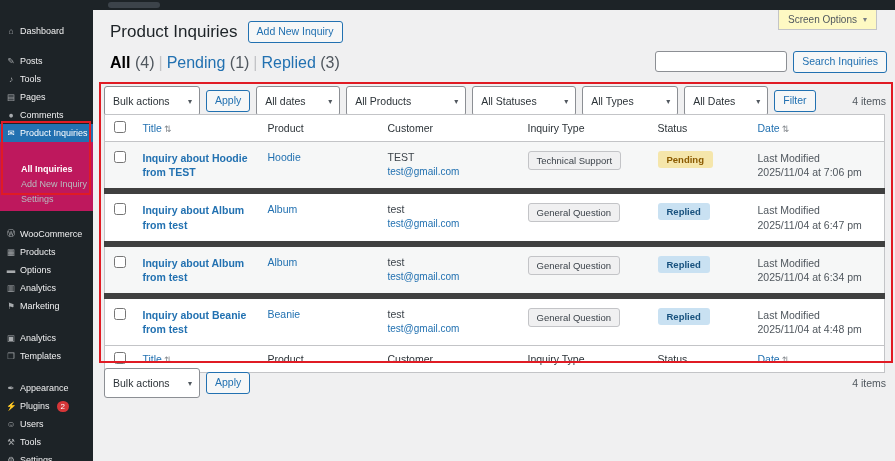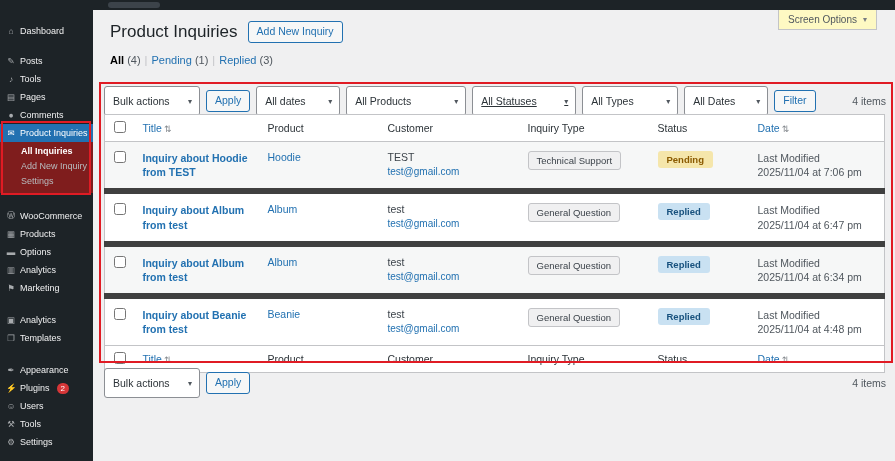--- a/index.html
+++ b/index.html
@@ -16,49 +16,49 @@
   .adminbar-chip { position:absolute; left:108px; top:2px; width:52px; height:6px; background:#3c434a; border-radius:3px; }
   
   .sidebar { position:absolute; top:10px; left:0; width:93px; height:451px; background:#1d2327; z-index:2; }
   .menu-item { display:flex; align-items:center; gap:4px; height:18px; padding:0 4px 0 6px; font-size:9px; color:#f0f0f1; cursor:pointer; white-space:nowrap; overflow:hidden; }
   .menu-item .mi-icon { width:10px; flex:none; font-size:8.5px; color:#a7aaad; text-align:center; }
   .menu-item.active { background:#2271b1; color:#fff; }
   .menu-item.active .mi-icon { color:#fff; }
   .menu-gap { height:12px; }
   .menu-gap.lg { height:14px; }
   .first-item { margin-top:12px; }
-  .submenu { background:#7f1d1d; padding:2px 0 4px; }
+  .submenu { background:#be185d; padding:20px 0 4px; }
   .submenu-item { height:15px; line-height:15px; padding-left:21px; font-size:9px; color:#b8bcbf; cursor:pointer; white-space:nowrap; overflow:hidden; }
   .submenu-item.current { color:#fff; font-weight:bold; }
   .pill-badge { display:inline-block; background:#d63638; color:#fff; border-radius:7px; font-size:8px; line-height:11px; padding:0 4px; margin-left:3px; }
   
   .main { position:absolute; left:93px; top:10px; width:802px; height:451px; z-index:1; }
   .screen-options { position:absolute; top:0; right:18px; display:flex; align-items:center; gap:6px; background:#fef9c3; border:1px solid #c3c4c7; border-top:none; padding:4px 9px; font-size:10px; color:#50575e; cursor:pointer; }
   .screen-options .chev { font-size:8px; color:#787c82; }
   .heading-row { position:absolute; top:11px; left:17px; display:flex; align-items:center; gap:10px; }
   h1 { font-size:17px; font-weight:400; color:#1d2327; }
   .btn-secondary { display:inline-block; background:#f6f7f7; border:1px solid #2271b1; color:#2271b1; border-radius:3px; padding:3px 8px; font-size:10.5px; font-family:"Liberation Sans",sans-serif; cursor:pointer; white-space:nowrap; line-height:1.3; }
-  .views { position:absolute; top:44px; left:17px; font-size:11px; color:#50575e; }
+  .views { position:absolute; top:44px; left:17px; font-size:16px; color:#50575e; }
   .views .current-label { color:#000; font-weight:bold; }
   .views .view-link { color:#2271b1; cursor:pointer; }
   .views .count { color:#50575e; }
   .views .sep { color:#c3c4c7; margin:0 4px; }
   .search-wrap { position:absolute; top:41px; right:8px; display:flex; align-items:center; gap:6px; }
   .search-input { width:132px; height:21px; border:1px solid #8c8f94; border-radius:3px; background:#fff; padding:0 6px; font-size:11px; font-family:"Liberation Sans",sans-serif; }
   
   .tablenav { position:absolute; left:11px; right:9px; display:flex; align-items:center; gap:6px; }
   .tablenav.top { top:76px; }
   .tablenav.bottom { top:358px; }
   .items-count { margin-left:auto; font-size:10.5px; color:#50575e; }
   .select { display:inline-flex; align-items:center; justify-content:space-between; background:#fff; border:1px solid #8c8f94; border-radius:3px; height:30px; padding:0 7px 0 8px; font-size:10.5px; color:#2c3338; cursor:pointer; gap:14px; }
   .select .chev { font-size:8px; color:#50575e; }
   .sel-bulk { min-width:96px; }
   .sel-dates { min-width:84px; }
   .sel-products { min-width:120px; }
-  .sel-statuses { min-width:104px;text-decoration:underline; }
+  .sel-statuses { min-width:104px; }
   .sel-types { min-width:96px; }
   .sel-dates2 { min-width:84px; }
   
   .table-wrap { position:absolute; top:104px; left:11px; width:781px; }
   table { width:100%; border-collapse:collapse; table-layout:fixed; background:#fff; border:1px solid #c3c4c7; }
   thead th, tfoot th { text-align:left; font-size:10.5px; font-weight:400; color:#2c3338; padding:6px 8px; vertical-align:middle; }
   thead th { border-bottom:1px solid #c3c4c7; }
   tfoot th { border-top:1px solid #c3c4c7; }
   th.sortable { color:#2271b1; cursor:pointer; }
   .sort-ind { font-size:9px; color:#82878c; margin-left:2px; }
@@ -183,20 +183,24 @@
 
   <div class="heading-row">
     <h1>Product Inquiries</h1>
     <button class="btn-secondary">Add New Inquiry</button>
   </div>
 
   <div class="views">
     <span><span class="current-label">All</span> <span class="count">(4)</span></span><span class="sep">|</span><span><span class="view-link">Pending</span> <span class="count">(1)</span></span><span class="sep">|</span><span><span class="view-link">Replied</span> <span class="count">(3)</span></span>
   </div>
 
+  <div class="search-wrap">
+    <input type="text" class="search-input" value="" style="">
+    <button class="btn-secondary">Search Inquiries</button>
+  </div>
 
   <div class="tablenav top">
     <div class="select sel-bulk">
       <span>Bulk actions</span>
       <span class="chev">▾</span>
     </div>
     <button class="btn-secondary">Apply</button>
     <div class="select sel-dates">
       <span>All dates</span>
       <span class="chev">▾</span>

